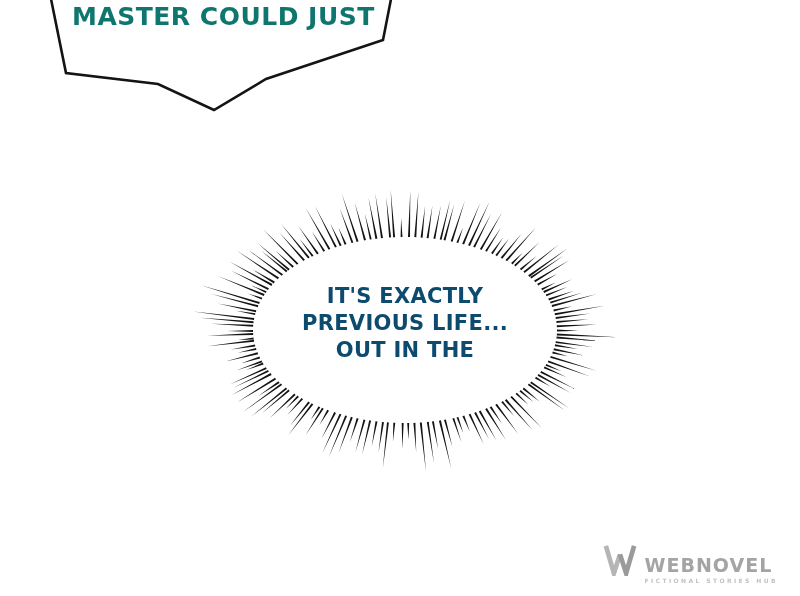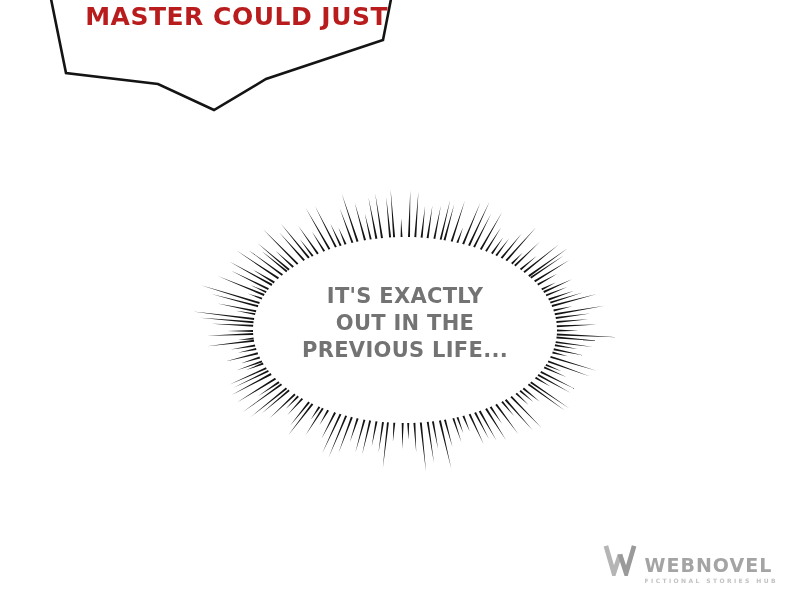--- a/index.html
+++ b/index.html
@@ -17,39 +17,39 @@
     left: 0; top: 0;
     width: 800px; height: 596px;
     pointer-events: none;
   }
   
   .top-bubble-text {
     position: absolute;
     left: 72px;
     top: 2px;
     width: 316px;
-    text-align: right;
+    text-align: left;
     font-size: 25px;
     font-weight: 700;
     line-height: 30px;
     letter-spacing: 0.5px;
-    color: #b91c1c;
+    color: #0f766e;
   }
   
   .burst-text {
     position: absolute;
     left: 255px;
     top: 283px;
     width: 300px;
     text-align: center;
     font-size: 21px;
     font-weight: 700;
     line-height: 27px;
     letter-spacing: 0.3px;
-    color: #737373;
+    color: #0c4a6e;
   }
   
   .watermark {
     position: absolute;
     right: 22px;
     bottom: 12px;
     display: flex;
     align-items: center;
     gap: 8px;
     user-select: none;
@@ -83,22 +83,22 @@
     <div>MASTER COULD JUST</div>
   </div>
 
   <svg id="burst-spikes" class="layer" viewBox="0 0 800 596" aria-hidden="true">
     <ellipse cx="405" cy="330" rx="152" ry="93" fill="#ffffff"></ellipse>
   <path d="M557.0,331.5 L578.5,330.7 L557.0,329.5 Z M556.8,335.4 L618.0,337.3 L556.9,333.4 Z M556.4,338.4 L600.2,340.9 L556.6,336.4 Z M555.6,343.1 L593.0,347.1 L555.8,341.2 Z M554.8,346.2 L577.6,349.0 L555.1,344.2 Z M553.5,350.2 L583.8,355.6 L553.9,348.3 Z M552.3,353.4 L567.7,356.3 L552.7,351.5 Z M550.2,357.8 L596.5,370.8 L550.8,355.9 Z M547.8,362.3 L590.1,376.4 L548.4,360.4 Z M545.5,365.8 L561.5,371.2 L546.3,364.0 Z M543.8,368.2 L566.2,376.9 L544.6,366.4 Z M540.3,372.7 L575.0,389.1 L541.2,371.0 Z M537.6,375.8 L569.9,392.6 L538.5,374.1 Z M535.0,378.5 L550.4,386.5 L536.0,376.8 Z M530.2,383.1 L569.4,408.4 L531.3,381.4 Z M527.8,385.1 L564.8,410.5 L529.0,383.5 Z M522.7,389.2 L539.8,401.7 L523.9,387.6 Z M519.5,391.4 L533.4,402.1 L520.8,389.9 Z M515.5,394.1 L528.6,405.0 L516.9,392.7 Z M510.4,397.3 L541.7,428.0 L511.8,395.9 Z M504.9,400.4 L532.9,430.6 L506.4,399.0 Z M501.3,402.2 L514.1,416.1 L502.8,400.9 Z M495.3,405.0 L518.2,433.9 L496.9,403.8 Z M489.7,407.4 L502.0,423.7 L491.4,406.3 Z M485.2,409.2 L505.9,440.1 L486.9,408.1 Z M478.8,411.5 L496.5,440.8 L480.6,410.5 Z M474.2,413.0 L488.9,439.1 L476.0,412.1 Z M468.7,414.6 L483.8,444.4 L470.5,413.8 Z M462.4,416.3 L469.8,431.5 L464.3,415.5 Z M456.5,417.6 L463.3,433.3 L458.4,417.0 Z M452.4,418.5 L461.4,442.3 L454.2,417.9 Z M444.0,420.0 L452.4,446.9 L445.9,419.5 Z M438.9,420.7 L451.3,468.8 L440.9,420.3 Z M431.9,421.6 L438.1,448.9 L433.9,421.2 Z M426.8,422.1 L434.0,463.3 L428.7,421.8 Z M419.8,422.6 L426.0,471.8 L421.8,422.4 Z M413.4,422.9 L416.2,452.2 L415.4,422.8 Z M407.2,423.0 L408.5,439.8 L409.2,423.0 Z M401.7,423.0 L402.3,449.0 L403.7,423.0 Z M393.3,422.7 L392.9,441.8 L395.3,422.8 Z M387.0,422.3 L382.8,468.5 L388.9,422.5 Z M382.0,421.9 L378.5,452.4 L384.0,422.2 Z M375.5,421.2 L371.7,446.4 L377.5,421.5 Z M369.2,420.3 L362.1,454.6 L371.1,420.8 Z M363.5,419.4 L355.4,452.3 L365.4,419.9 Z M356.7,418.1 L349.9,441.9 L358.6,418.7 Z M350.9,416.8 L338.6,452.7 L352.8,417.5 Z M345.2,415.4 L328.6,457.5 L347.1,416.1 Z M339.6,413.8 L322.2,453.2 L341.4,414.6 Z M334.2,412.1 L321.6,438.6 L336.0,413.0 Z M327.2,409.7 L319.5,425.0 L329.0,410.7 Z M322.0,407.7 L305.7,434.9 L323.7,408.8 Z M318.6,406.3 L310.7,419.8 L320.3,407.4 Z M311.7,403.2 L288.4,435.1 L313.3,404.4 Z M308.3,401.5 L290.0,425.7 L309.9,402.8 Z M301.6,397.9 L287.4,414.9 L303.1,399.3 Z M297.5,395.5 L285.9,408.7 L298.9,396.9 Z M294.3,393.4 L269.6,418.3 L295.6,394.9 Z M288.5,389.4 L261.9,413.2 L289.7,390.9 Z M285.9,387.5 L250.1,417.4 L287.1,389.0 Z M280.9,383.4 L242.5,412.3 L282.1,385.0 Z M278.4,381.2 L258.3,396.0 L279.6,382.9 Z M275.0,377.8 L236.9,402.4 L276.0,379.5 Z M270.6,373.1 L231.7,395.1 L271.6,374.9 Z M268.0,369.9 L234.0,387.6 L268.8,371.7 Z M265.9,367.2 L229.6,384.6 L266.7,369.0 Z M262.8,362.6 L246.1,370.1 L263.6,364.4 Z M261.6,360.4 L236.3,370.6 L262.3,362.3 Z M259.5,356.5 L240.7,363.4 L260.1,358.4 Z M257.6,352.3 L225.3,361.6 L258.1,354.2 Z M256.0,348.0 L237.9,352.8 L256.4,349.9 Z M254.9,344.4 L230.8,349.5 L255.3,346.4 Z M253.9,339.8 L207.2,346.3 L254.1,341.8 Z M253.5,337.5 L238.2,339.9 L253.7,339.5 Z M253.1,332.9 L207.3,335.8 L253.2,334.9 Z M253.0,329.9 L227.4,331.1 L253.0,331.9 Z M253.2,324.7 L211.8,323.7 L253.1,326.7 Z M253.6,321.3 L200.0,317.8 L253.4,323.2 Z M254.2,318.0 L192.9,311.6 L254.0,320.0 Z M255.4,313.2 L236.0,310.8 L255.0,315.1 Z M256.3,310.3 L217.6,303.4 L255.9,312.3 Z M258.3,305.3 L211.5,294.0 L257.8,307.2 Z M259.8,302.1 L201.0,285.3 L259.2,304.0 Z M262.3,297.7 L247.7,293.5 L261.6,299.5 Z M264.6,294.0 L217.7,276.0 L263.8,295.9 Z M266.6,291.2 L251.0,285.3 L265.8,293.0 Z M268.9,288.2 L230.7,270.6 L268.0,290.0 Z M272.4,284.1 L229.3,261.4 L271.5,285.9 Z M274.8,281.6 L251.8,269.1 L273.8,283.4 Z M279.0,277.6 L236.7,250.6 L277.9,279.3 Z M283.0,274.2 L248.6,250.2 L281.8,275.8 Z M287.5,270.7 L261.4,250.9 L286.2,272.3 Z M289.7,269.1 L257.4,243.1 L288.4,270.6 Z M293.9,266.3 L275.5,250.8 L292.5,267.7 Z M298.4,263.4 L262.8,229.0 L297.0,264.8 Z M304.9,259.7 L279.3,232.4 L303.4,261.1 Z M309.7,257.3 L280.9,223.7 L308.1,258.6 Z M313.5,255.5 L299.7,239.0 L311.9,256.7 Z M318.7,253.2 L298.3,225.9 L317.1,254.4 Z M325.1,250.7 L311.9,231.5 L323.4,251.7 Z M330.3,248.8 L305.7,208.0 L328.6,249.8 Z M336.8,246.7 L314.9,205.9 L335.0,247.6 Z M341.6,245.3 L330.4,223.7 L339.8,246.2 Z M346.5,244.0 L338.5,227.7 L344.6,244.8 Z M353.4,242.4 L339.7,208.2 L351.5,243.1 Z M358.5,241.3 L341.7,193.6 L356.6,242.0 Z M366.0,240.0 L354.7,202.6 L364.0,240.5 Z M371.7,239.2 L364.8,213.6 L369.8,239.6 Z M377.4,238.5 L368.4,197.2 L375.4,238.9 Z M383.0,237.9 L375.2,193.5 L381.0,238.2 Z M391.1,237.3 L386.2,197.1 L389.1,237.5 Z M395.1,237.2 L390.6,189.4 L393.1,237.3 Z M402.5,237.0 L401.1,218.2 L400.6,237.0 Z M410.0,237.1 L410.3,190.5 L408.0,237.0 Z M416.3,237.3 L418.4,191.7 L414.3,237.1 Z M422.6,237.7 L425.1,206.0 L420.6,237.4 Z M428.6,238.2 L432.4,205.8 L426.6,237.9 Z M435.3,238.9 L440.9,205.4 L433.4,238.6 Z M441.6,239.8 L450.3,199.4 L439.7,239.4 Z M445.5,240.5 L454.2,204.2 L443.5,239.9 Z M452.6,241.8 L465.0,200.2 L450.7,241.2 Z M458.3,243.0 L463.0,227.4 L456.4,242.4 Z M464.1,244.5 L480.4,202.4 L462.2,243.7 Z M470.0,246.1 L489.7,201.3 L468.1,245.2 Z M475.0,247.6 L491.1,213.7 L473.2,246.7 Z M481.6,249.9 L502.1,212.2 L479.9,248.9 Z M486.8,251.8 L501.2,227.2 L485.2,250.8 Z M492.7,254.3 L503.3,237.3 L491.1,253.1 Z M497.0,256.2 L509.1,238.5 L495.4,255.0 Z M502.3,258.8 L521.7,233.6 L500.7,257.5 Z M507.0,261.3 L535.9,227.4 L505.5,260.0 Z M512.5,264.5 L522.6,252.8 L511.1,263.1 Z M515.5,266.4 L539.6,242.1 L514.2,265.0 Z M521.2,270.3 L536.6,255.9 L519.9,268.8 Z M524.7,273.0 L558.5,244.8 L523.4,271.4 Z M529.4,276.9 L567.7,248.3 L528.2,275.2 Z M531.3,278.6 L563.8,255.4 L530.2,277.0 Z M535.2,282.3 L569.5,260.1 L534.1,280.6 Z M538.2,285.5 L557.3,273.7 L537.2,283.8 Z M542.2,290.3 L555.7,282.6 L541.3,288.5 Z M544.1,292.9 L572.1,279.2 L543.3,291.1 Z M546.5,296.3 L567.2,286.9 L545.7,294.5 Z M549.0,300.5 L574.0,290.8 L548.3,298.6 Z M550.6,303.6 L582.8,292.6 L550.0,301.7 Z M552.1,307.0 L596.8,294.1 L551.6,305.1 Z M553.8,311.4 L572.3,306.3 L553.4,309.4 Z M555.0,315.2 L604.6,305.7 L554.6,313.3 Z M555.9,319.0 L590.1,313.5 L555.6,317.0 Z M556.5,323.0 L588.4,319.2 L556.4,321.0 Z M556.9,327.3 L596.9,324.6 L556.8,325.3 Z " fill="#141414"></path>
     </svg>
 
   <div class="burst-text">
     <div>IT'S EXACTLY</div>
+    <div>PREVIOUS LIFE...</div>
     <div>OUT IN THE</div>
-    <div>PREVIOUS LIFE...</div>
   </div>
 
   <div class="watermark">
     <svg width="34" height="32" viewBox="0 0 36 34" aria-hidden="true">
       <polyline points="3,2 11.5,31 18,11" fill="none" stroke="#b5b5b5" stroke-width="5" stroke-linejoin="miter"></polyline>
       <polyline points="18,11 24.5,31 33,2" fill="none" stroke="#9a9a9a" stroke-width="5" stroke-linejoin="miter"></polyline>
     </svg>
     <div class="wm-text-col">
       <div class="wm-brand">WEBNOVEL</div>
       <div class="wm-tagline">FICTIONAL STORIES HUB</div>

